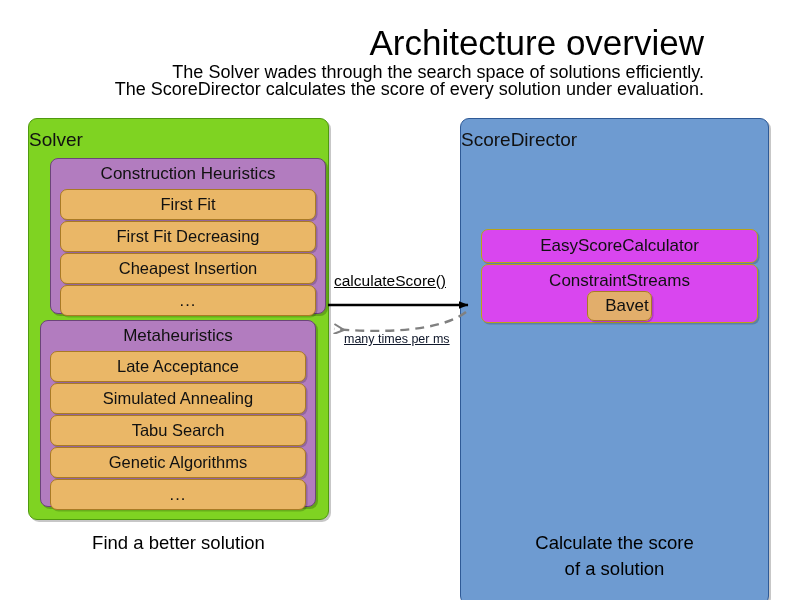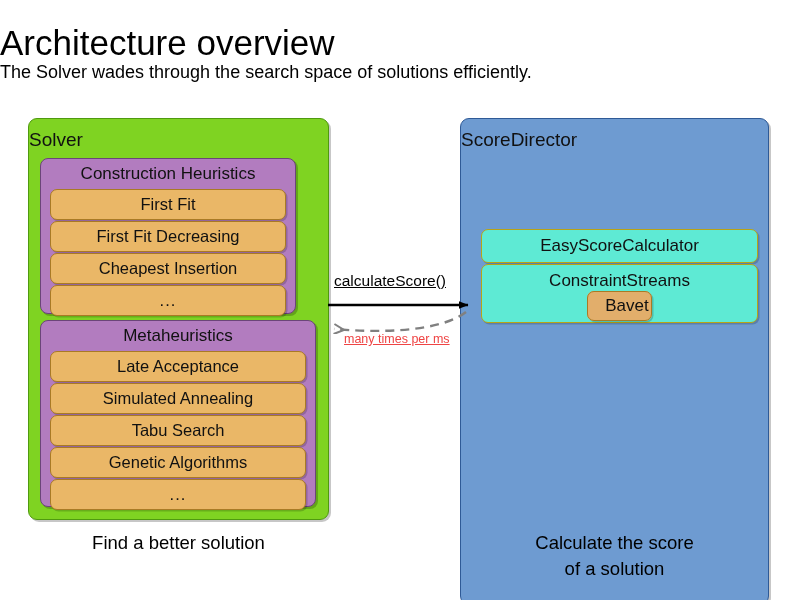--- a/index.html
+++ b/index.html
@@ -16,21 +16,21 @@
     font-family: "Liberation Sans", sans-serif;
     color: #000000;
   }
 
   
   .header {
     position: absolute;
     left: 0;
     top: 22px;
     width: 704px;
-    text-align: left;
+    text-align: right;
   }
   .title {
     font-size: 35px;
     font-weight: normal;
     line-height: 42px;
     letter-spacing: 0px;
     color: #000;
   }
   .subtitle-line {
     font-size: 18px;
@@ -82,23 +82,23 @@
   }
   .group-title {
     text-align: center;
     font-size: 17px;
     line-height: 20px;
     color: #111;
     margin-top: 5px;
     margin-bottom: 4px;
   }
   #construction-heuristics-group {
-    left: 11px;
+    left: 21px;
     top: 39px;
-    width: 256px;
+    width: 276px;
     height: 156px;
   }
   #metaheuristics-group {
     left: 11px;
     top: 201px;
     width: 276px;
     height: 187px;
   }
 
   
@@ -124,21 +124,21 @@
   .item-box.ellipsis { letter-spacing: 1px; }
 
   
   .score-stack {
     position: absolute;
     left: 20px;
     top: 110px;
     width: 277px;
   }
   .score-box {
-    background: #5eead4;
+    background: #d946ef;
     border: 1.3px solid #b8a317;
     border-radius: 7px;
     text-align: center;
     font-size: 17px;
     line-height: 21px;
     padding: 5px 2px 6px 2px;
     margin-bottom: 1px;
     color: #111;
     box-sizing: border-box;
     box-shadow: 1.5px 1.5px 0 rgba(0,0,0,0.18);
@@ -179,21 +179,21 @@
     text-decoration: underline;
   }
   #calculate-score-label {
     left: 334px;
     top: 272px;
   }
   #many-times-label {
     left: 344px;
     top: 330px;
     font-size: 12.5px;
-    color: #ef4444;
+    color: #0f172a;
   }
 
   
   .caption {
     position: absolute;
     text-align: center;
     font-size: 18.5px;
     line-height: 26px;
     color: #000;
   }
@@ -207,20 +207,21 @@
     top: 530px;
     width: 309px;
   }
 </style>
 </head>
 <body>
 
 <div class="header">
   <div class="title">Architecture overview</div>
   <div class="subtitle-line">The Solver wades through the search space of solutions efficiently.</div>
+  <div class="subtitle-line">The ScoreDirector calculates the score of every solution under evaluation.</div>
 </div>
 
 <div class="panel" id="solver-panel">
   <div class="panel-title">Solver</div>
 
   <div class="group-box" id="construction-heuristics-group">
     <div class="group-title">Construction Heuristics</div>
     <div class="item-list">
       <div class="item-box">First Fit</div>
       <div class="item-box">First Fit Decreasing</div>

